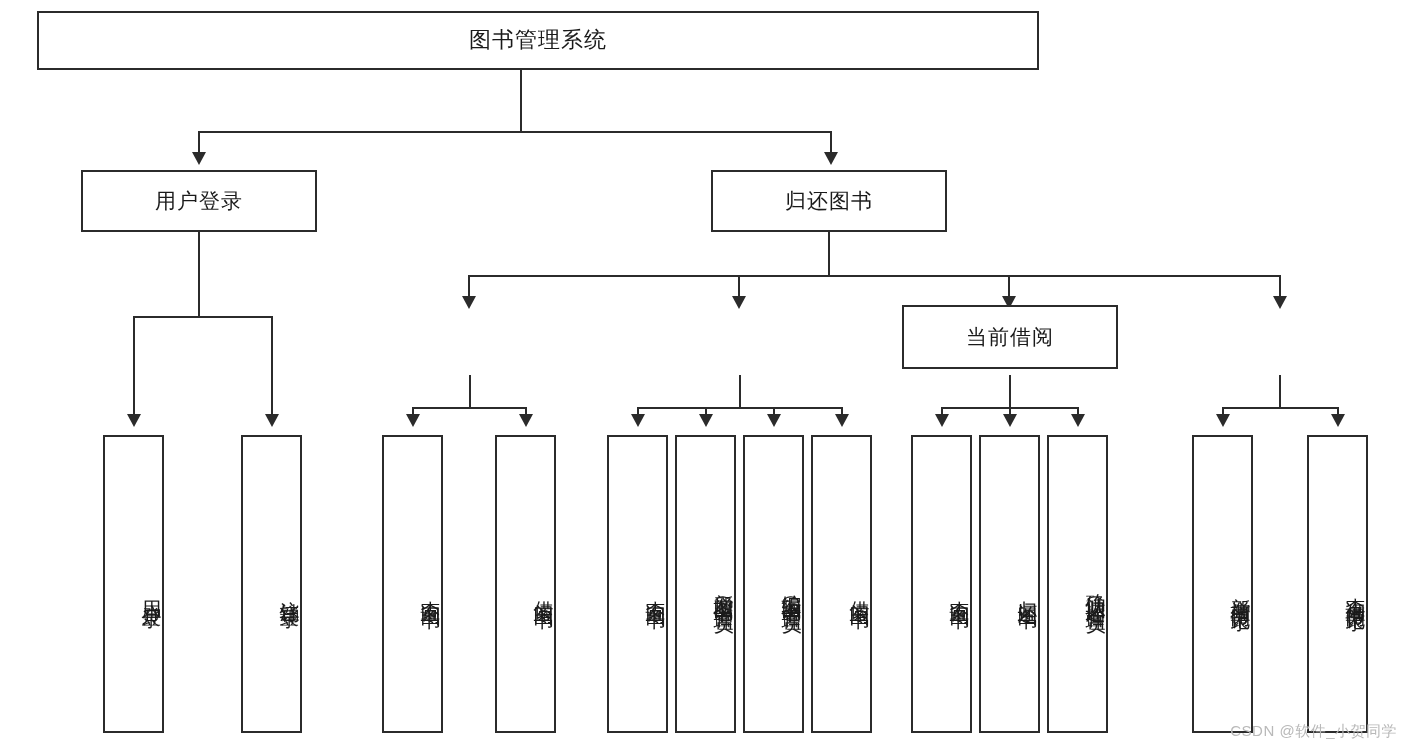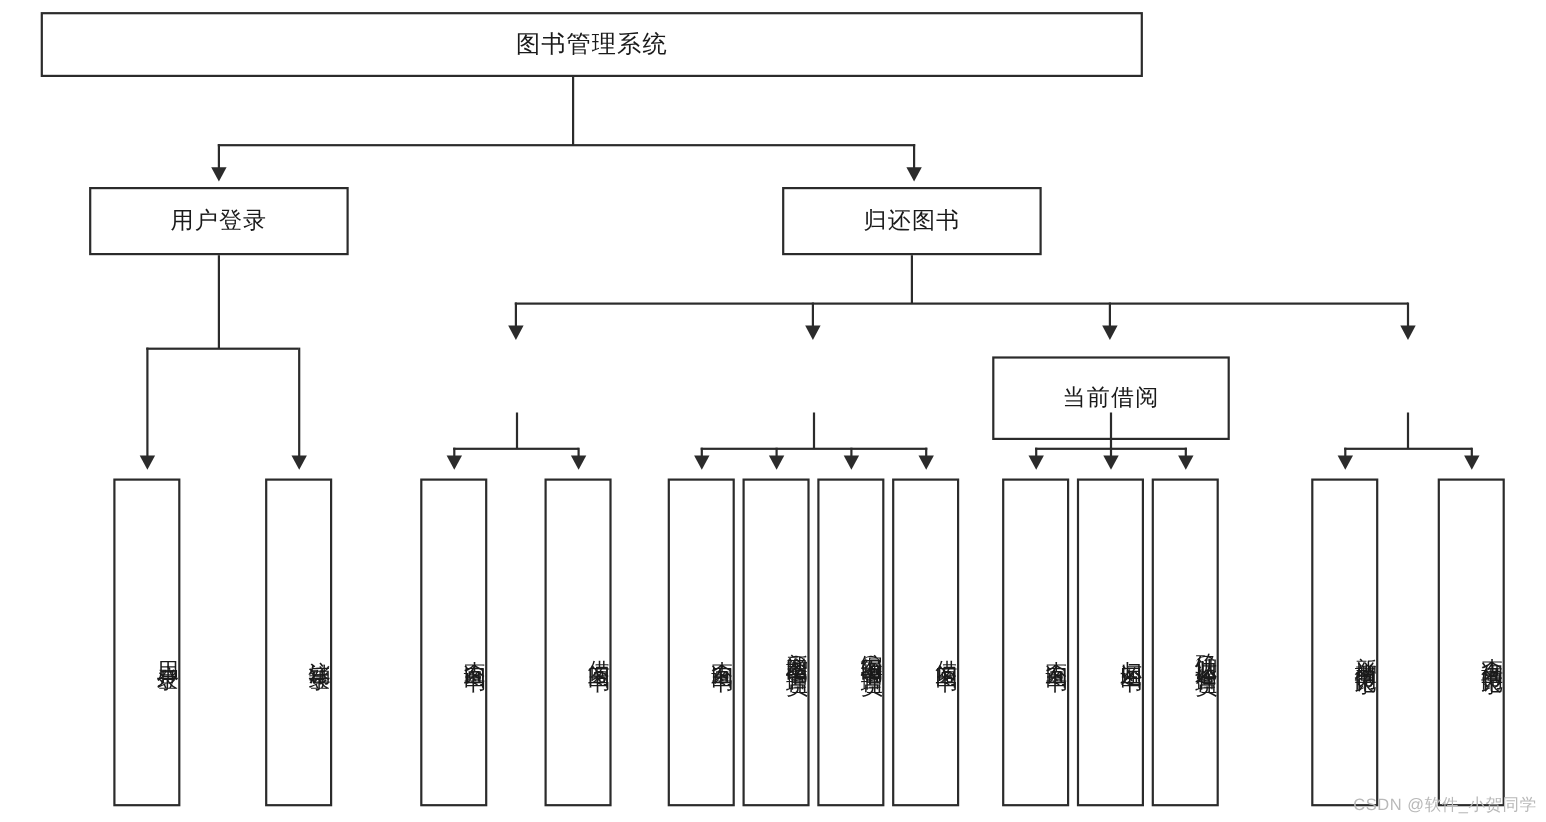--- a/index.html
+++ b/index.html
@@ -114,21 +114,21 @@
   <div class="ln h" style="left:468px;top:275px;width:812px;"></div>
   <div class="ln v" style="left:468px;top:275px;height:22px;"></div>
   <div class="ln v" style="left:738px;top:275px;height:22px;"></div>
   <div class="ln v" style="left:1008px;top:275px;height:22px;"></div>
   <div class="ln v" style="left:1279px;top:275px;height:22px;"></div>
   <div class="arrow" style="left:462px;top:296px;"></div>
   <div class="arrow" style="left:732px;top:296px;"></div>
   <div class="arrow" style="left:1002px;top:296px;"></div>
   <div class="arrow" style="left:1273px;top:296px;"></div>
 
-  <div class="node horiz" style="left:902px;top:324px;width:216px;height:76px;">
+  <div class="node horiz" style="left:902px;top:305px;width:216px;height:64px;">
     <span>当前借阅</span>
   </div>
 
   <div class="ln v" style="left:469px;top:375px;height:33px;"></div>
   <div class="ln h" style="left:412px;top:407px;width:114px;"></div>
   <div class="ln v" style="left:412px;top:407px;height:8px;"></div>
   <div class="ln v" style="left:525px;top:407px;height:8px;"></div>
   <div class="arrow" style="left:406px;top:414px;"></div>
   <div class="arrow" style="left:519px;top:414px;"></div>
 

